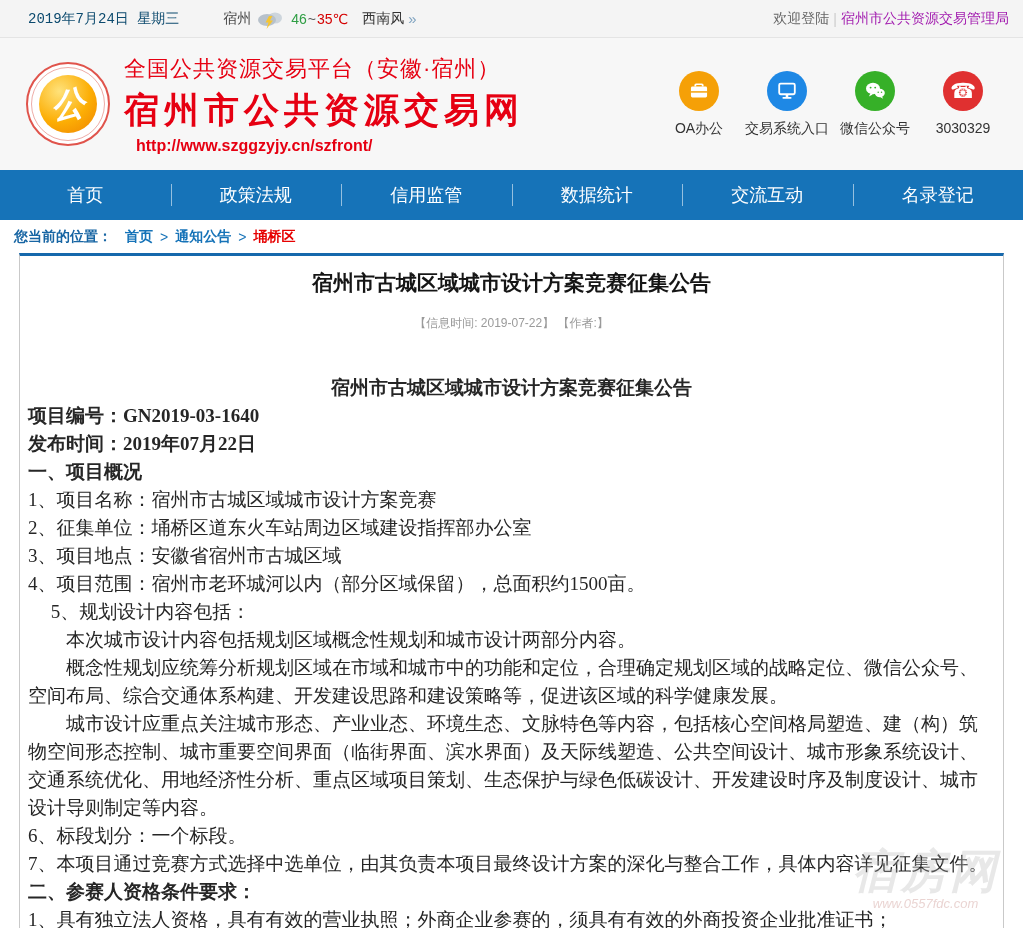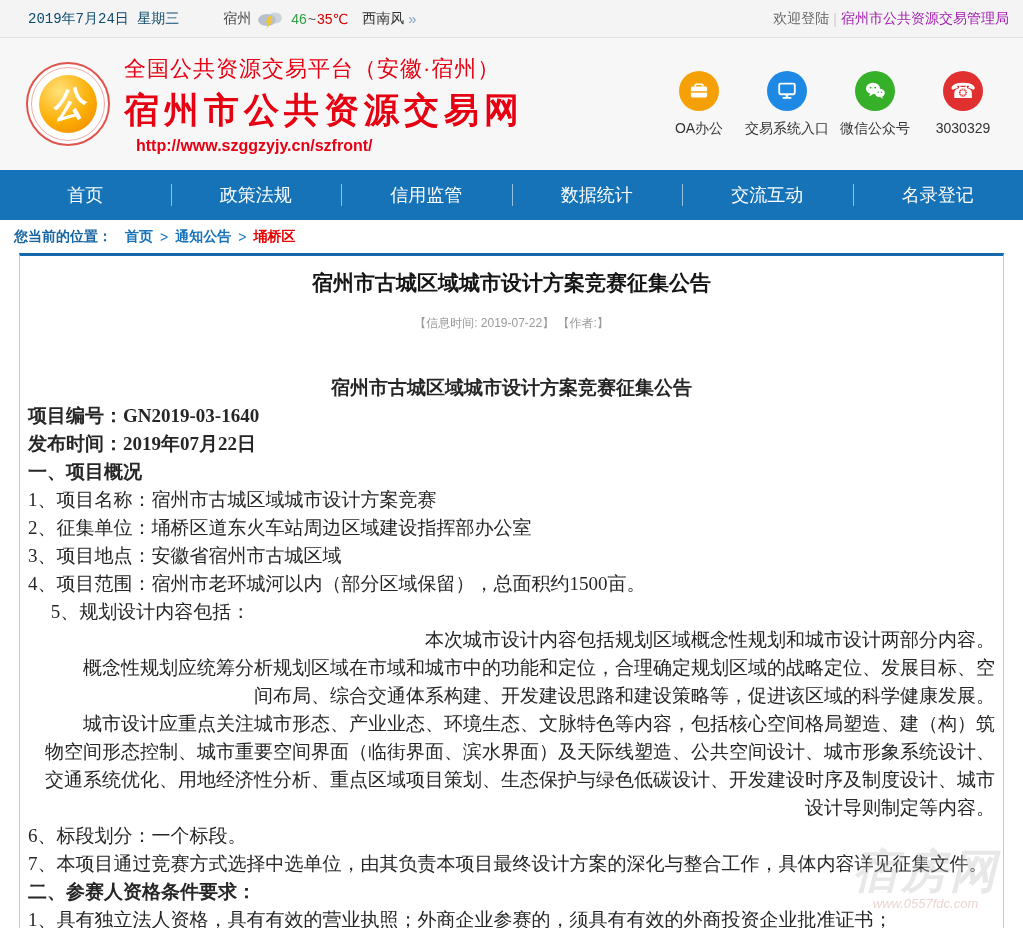--- a/index.html
+++ b/index.html
@@ -71,21 +71,21 @@
   .article-title { text-align:center; font-size:21px; font-weight:bold; color:#151515;
     margin-top:13px; }
   .article-meta { text-align:center; font-size:12px; color:#9a9a9a; margin-top:18px; }
   .article-body { margin-top:42px; padding:0 8px 30px;
     font-family:"Liberation Serif","DejaVu Serif",serif;
     font-size:19px; line-height:28px; color:#262626; }
   .article-body p { margin:0; }
   .p-center { text-align:center; font-weight:bold; margin-bottom:8px; }
   .p-bold { font-weight:bold; }
   .p-ind1 { text-indent:1.2em; }
-  .p-ind2 { text-indent:2em;text-align:right; }
+  .p-ind2 { text-indent:2em; }
 
   
   .watermark { position:absolute; top:848px; right:24px; text-align:center;
     pointer-events:none; }
   .wm-text { font-size:46px; font-weight:bold; font-style:italic;
     color:rgba(185,185,185,.32); letter-spacing:3px; line-height:1; }
   .wm-url { font-size:13px; font-style:italic; color:rgba(214,170,166,.5); margin-top:2px; }
 </style>
 </head>
 <body>
@@ -195,21 +195,21 @@
       <p class="p-center">宿州市古城区域城市设计方案竞赛征集公告</p>
       <p class="p-bold">项目编号：GN2019-03-1640</p>
       <p class="p-bold">发布时间：2019年07月22日</p>
       <p class="p-bold">一、项目概况</p>
       <p>1、项目名称：宿州市古城区域城市设计方案竞赛</p>
       <p>2、征集单位：埇桥区道东火车站周边区域建设指挥部办公室</p>
       <p>3、项目地点：安徽省宿州市古城区域</p>
       <p>4、项目范围：宿州市老环城河以内（部分区域保留），总面积约1500亩。</p>
       <p class="p-ind1">5、规划设计内容包括：</p>
       <p class="p-ind2">本次城市设计内容包括规划区域概念性规划和城市设计两部分内容。</p>
-      <p class="p-ind2">概念性规划应统筹分析规划区域在市域和城市中的功能和定位，合理确定规划区域的战略定位、发展目标、空间布局、综合交通体系构建、开发建设思路和建设策略等，促进该区域的科学健康发展。</p>
+      <p class="p-ind2">概念性规划应统筹分析规划区域在市域和城市中的功能和定位，合理确定规划区域的战略定位、微信公众号、空间布局、综合交通体系构建、开发建设思路和建设策略等，促进该区域的科学健康发展。</p>
       <p class="p-ind2">城市设计应重点关注城市形态、产业业态、环境生态、文脉特色等内容，包括核心空间格局塑造、建（构）筑物空间形态控制、城市重要空间界面（临街界面、滨水界面）及天际线塑造、公共空间设计、城市形象系统设计、交通系统优化、用地经济性分析、重点区域项目策划、生态保护与绿色低碳设计、开发建设时序及制度设计、城市设计导则制定等内容。</p>
       <p>6、标段划分：一个标段。</p>
       <p>7、本项目通过竞赛方式选择中选单位，由其负责本项目最终设计方案的深化与整合工作，具体内容详见征集文件。</p>
       <p class="p-bold">二、参赛人资格条件要求：</p>
       <p>1、具有独立法人资格，具有有效的营业执照；外商企业参赛的，须具有有效的外商投资企业批准证书；</p>
     </div>
   </div>
 
   <div class="watermark">
     <div class="wm-text">宿房网</div>

